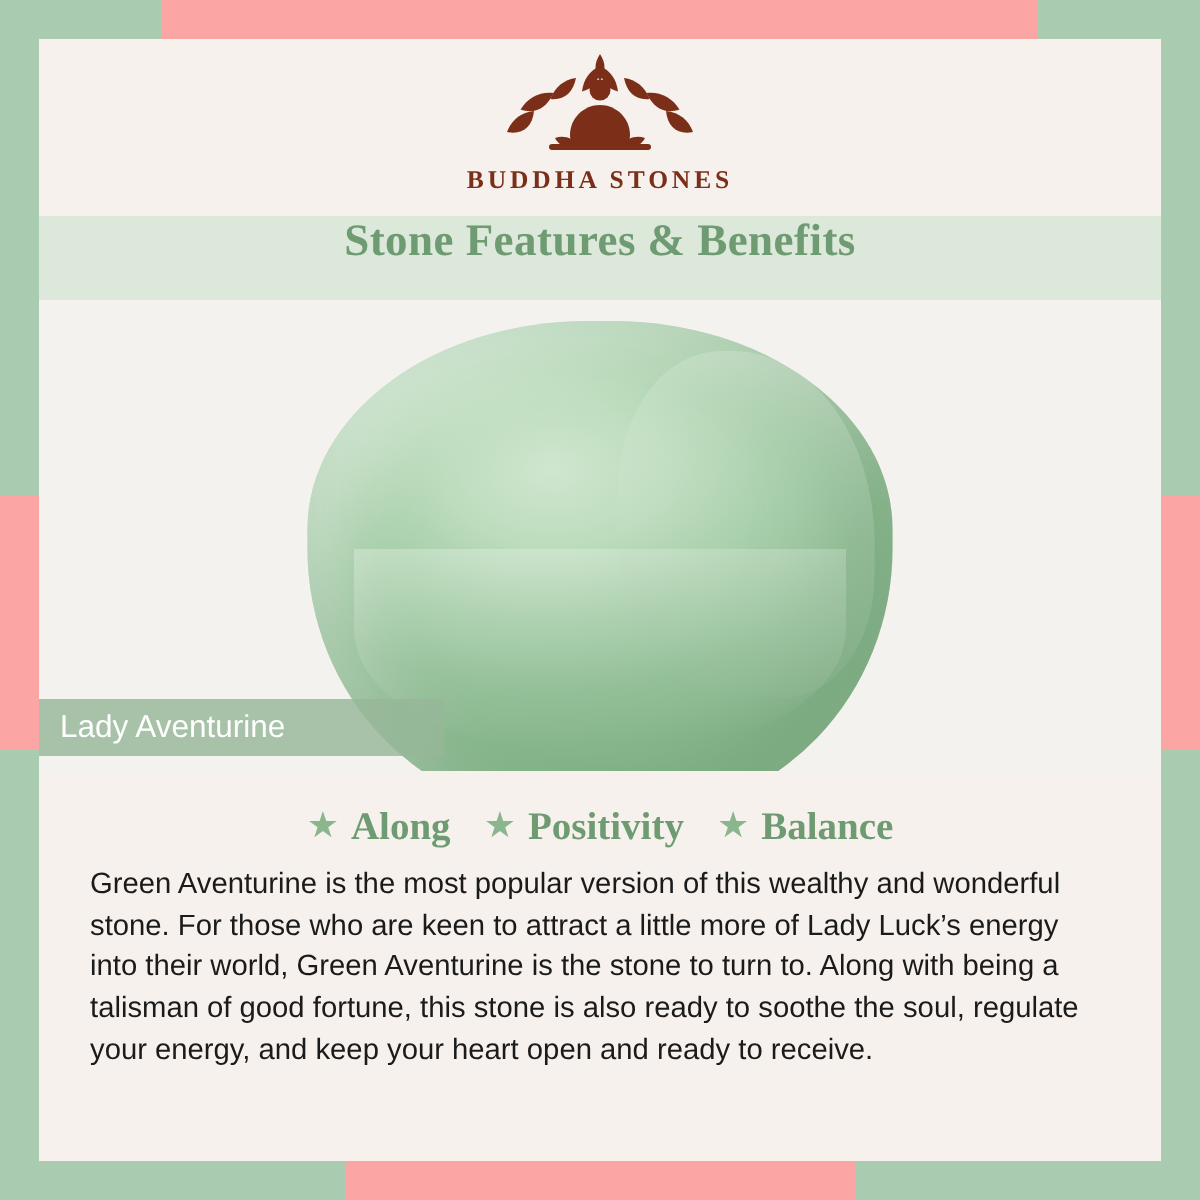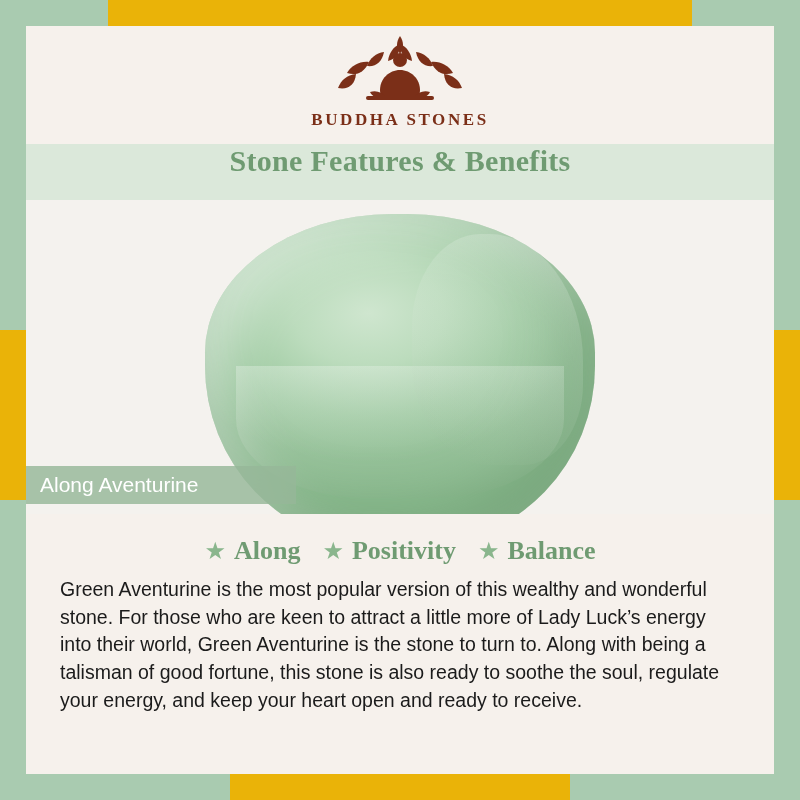--- a/index.html
+++ b/index.html
@@ -10,21 +10,21 @@
     width: 800px;
     height: 800px;
     font-family: "Liberation Sans", sans-serif;
     background: #ffffff;
     overflow: hidden;
   }
   .page {
     position: relative;
     width: 800px;
     height: 800px;
-    background: #eab308;
+    background: #fca5a5;
     overflow: hidden;
   }
 
   
   .corner {
     position: absolute;
     background: #a9cbb0;
   }
   .corner-tl-h { left: 0; top: 0; width: 108px; height: 26px; }
   .corner-tl-v { left: 0; top: 0; width: 26px; height: 330px; }
@@ -250,21 +250,21 @@
     <div class="title-band">
       <div class="title-text">Stone Features &amp; Benefits</div>
     </div>
 
     <div class="photo">
       <div class="stone"></div>
       <div class="photo-fade"></div>
     </div>
 
     <div class="name-bar">
-      <span class="name-bar-text">Along Aventurine</span>
+      <span class="name-bar-text">Lady Aventurine</span>
     </div>
 
     <div class="content">
       <div class="keywords">
         <div class="kw">
           <span class="kw-star">★</span>
           <span class="kw-label">Along</span>
         </div>
         <div class="kw">
           <span class="kw-star">★</span>

